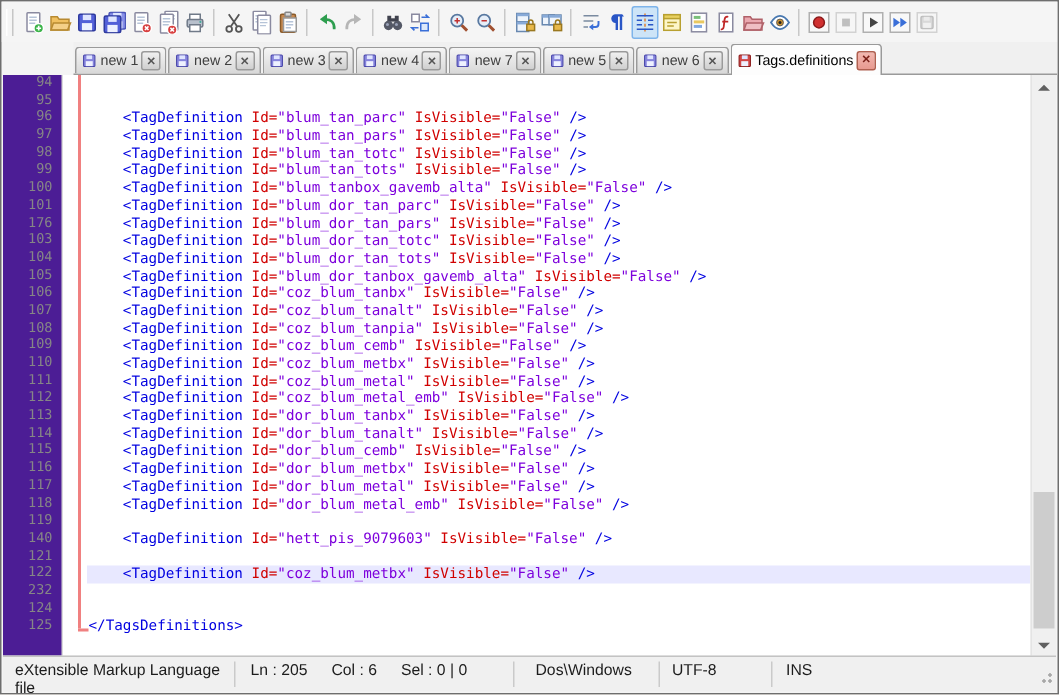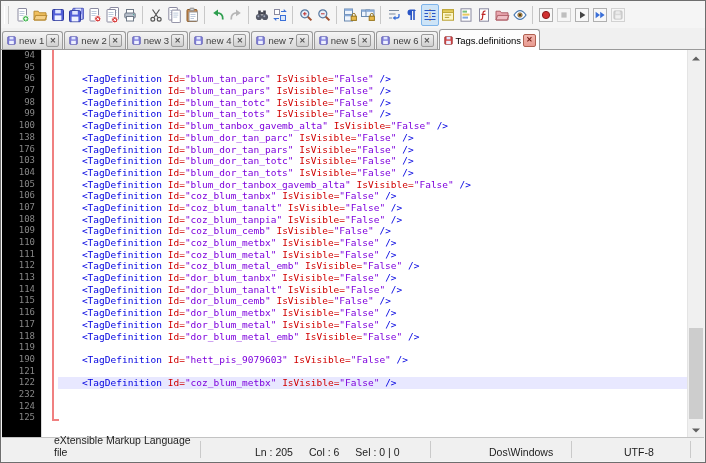--- a/index.html
+++ b/index.html
@@ -11,53 +11,53 @@
   
   .toolbar{height:27px;display:flex;align-items:center;background:#f5f5f5;padding-left:3px;}
   .tb-grip{width:3px;height:18px;border-left:1px solid #fff;border-right:1px solid #c6c6c6;margin-right:4px;}
   .tb-btn{width:18px;height:22px;display:flex;align-items:center;justify-content:center;border:1px solid transparent;border-radius:2px;box-sizing:border-box;}
   .tb-btn.pressed{background:#cde4f7;border-color:#7eb4ea;}
   .tb-btn.disabled{opacity:.5;filter:grayscale(1);}
   .tb-ico{width:16px;height:16px;display:block;}
   .tb-ico svg{display:block;}
   .tb-sep{width:1px;height:18px;background:#c8c8c8;margin:0 4px 0 3px;}
   
-  .tabbar{height:21px;display:flex;align-items:flex-end;background:#f0f0f0;border-bottom:1px solid #9a9a9a;padding-left:1px;position:relative;z-index:1;}
+  .tabbar{height:21px;display:flex;align-items:flex-end;background:#f0f0f0;border-bottom:1px solid #9a9a9a;padding-left:1px;position:relative;z-index:1;margin-left:48px;}
   .tab{height:17px;display:flex;align-items:center;gap:2px;padding:0 3px;background:linear-gradient(#f5f5f5,#d8d8d8);
        border:1px solid #9a9a9a;border-bottom:none;border-radius:3px 3px 0 0;margin-right:1px;
        font-size:9.5px;color:#404040;white-space:nowrap;cursor:default;}
   .tab.active{height:20px;background:#fdfdfd;color:#000;margin-bottom:-1px;z-index:2;position:relative;}
   .tab-ico svg{display:block;}
   .tab-close{width:11px;height:11px;display:flex;align-items:center;justify-content:center;
        border:1px solid #9a9a9a;border-radius:2px;background:linear-gradient(#f0f0f0,#cfcfcf);
        font-size:7.5px;line-height:1;color:#555;font-weight:bold;}
   .tab.active .tab-close{background:linear-gradient(#f2b8b0,#e89a90);border-color:#b06050;color:#7a2018;}
   
   .editor{position:absolute;left:1px;right:1px;top:49px;bottom:24px;background:#fff;
           font-family:"DejaVu Sans Mono","Liberation Mono",monospace;font-size:9.5px;display:flex;}
-  .gutter{width:40px;background:#000000;border-right:1px solid #dadada;box-sizing:border-box;
+  .gutter{width:40px;background:#4c1d95;border-right:1px solid #dadada;box-sizing:border-box;
           color:var(--c-lnum,#868686);font-size:9px;text-align:right;flex:none;}
   .gutter .ln{height:var(--rh);line-height:var(--rh);padding-right:6px;}
   .fold-margin{width:16px;flex:none;position:relative;background:#fff;}
   .fold-line{position:absolute;left:10px;top:0;width:2px;background:var(--c-fold,#f08080);}
   .fold-foot{position:absolute;left:10px;width:7px;height:2px;background:var(--c-fold,#f08080);}
   .code{flex:1;overflow:hidden;position:relative;}
   .code-row{height:var(--rh);line-height:var(--rh);white-space:pre;padding-left:1px;}
   .code-row.current{background:var(--c-curline,#e8e8ff);}
   .t-tag{color:var(--c-tag,#0000e0);}
   .t-attr{color:var(--c-attr,#d00000);}
   .t-val{color:var(--c-val,#7d00dc);}
   .vscroll{width:17px;flex:none;background:#f0f0f0;border-left:1px solid #e4e4e4;position:relative;box-sizing:border-box;}
   .sb-arrow{position:absolute;left:0;right:0;height:16px;display:flex;align-items:center;justify-content:center;color:#606060;}
   .sb-arrow.up{top:0;} .sb-arrow.down{bottom:0;}
   .sb-thumb{position:absolute;left:1px;right:1px;background:#cdcdcd;}
   
   .statusbar{position:absolute;left:1px;right:1px;bottom:1px;height:23px;background:#f0f0f0;
              border-top:1px solid #c3c3c3;display:flex;align-items:center;font-size:10.5px;color:#1c1c1c;}
-  .sb-sec{height:17px;display:flex;align-items:flex-end;border-right:1px solid #cacaca;box-sizing:border-box;flex:none;margin-left:44px;}
+  .sb-sec{height:17px;display:flex;align-items:flex-start;border-right:1px solid #cacaca;box-sizing:border-box;flex:none;}
   .sb-sec.s1{width:155px;padding-left:8px;}
   .sb-sec.s2{width:140px;padding-left:10px;gap:18px;}
   .sb-sec.s3{width:186px;padding-left:10px;gap:16px;}
   .sb-sec.s4{width:97px;padding-left:14px;}
   .sb-sec.s5{width:75px;padding-left:8px;}
   .sb-sec.s6{flex:1;border-right:none;padding-left:9px;position:relative;}
   .grip{position:absolute;right:2px;bottom:2px;width:10px;height:10px;
         background:
           radial-gradient(circle at 8px 8px,#a8a8a8 1px,transparent 1.3px),
           radial-gradient(circle at 8px 4px,#a8a8a8 1px,transparent 1.3px),
@@ -511,40 +511,40 @@
 
   <div class="editor">
     <div class="gutter">
         <div class="ln">94</div>
         <div class="ln">95</div>
         <div class="ln">96</div>
         <div class="ln">97</div>
         <div class="ln">98</div>
         <div class="ln">99</div>
         <div class="ln">100</div>
-        <div class="ln">138</div>
+        <div class="ln">101</div>
         <div class="ln">176</div>
         <div class="ln">103</div>
         <div class="ln">104</div>
         <div class="ln">105</div>
         <div class="ln">106</div>
         <div class="ln">107</div>
         <div class="ln">108</div>
         <div class="ln">109</div>
         <div class="ln">110</div>
         <div class="ln">111</div>
         <div class="ln">112</div>
         <div class="ln">113</div>
         <div class="ln">114</div>
         <div class="ln">115</div>
         <div class="ln">116</div>
         <div class="ln">117</div>
         <div class="ln">118</div>
         <div class="ln">119</div>
-        <div class="ln">190</div>
+        <div class="ln">140</div>
         <div class="ln">121</div>
         <div class="ln">122</div>
         <div class="ln">232</div>
         <div class="ln">124</div>
         <div class="ln">125</div>
       </div>
     <div class="fold-margin">
       <div class="fold-line" style="height: 369.135px;"></div>
       <div class="fold-foot" style="top: 369.135px;"></div>
     </div>
@@ -573,20 +573,21 @@
         <div class="code-row"><span>    </span><span class="t-tag">&lt;TagDefinition</span><span> </span><span class="t-attr">Id</span><span class="t-attr">=</span><span class="t-val">"dor_blum_cemb"</span><span> </span><span class="t-attr">IsVisible</span><span class="t-attr">=</span><span class="t-val">"False"</span><span> </span><span class="t-tag">/&gt;</span></div>
         <div class="code-row"><span>    </span><span class="t-tag">&lt;TagDefinition</span><span> </span><span class="t-attr">Id</span><span class="t-attr">=</span><span class="t-val">"dor_blum_metbx"</span><span> </span><span class="t-attr">IsVisible</span><span class="t-attr">=</span><span class="t-val">"False"</span><span> </span><span class="t-tag">/&gt;</span></div>
         <div class="code-row"><span>    </span><span class="t-tag">&lt;TagDefinition</span><span> </span><span class="t-attr">Id</span><span class="t-attr">=</span><span class="t-val">"dor_blum_metal"</span><span> </span><span class="t-attr">IsVisible</span><span class="t-attr">=</span><span class="t-val">"False"</span><span> </span><span class="t-tag">/&gt;</span></div>
         <div class="code-row"><span>    </span><span class="t-tag">&lt;TagDefinition</span><span> </span><span class="t-attr">Id</span><span class="t-attr">=</span><span class="t-val">"dor_blum_metal_emb"</span><span> </span><span class="t-attr">IsVisible</span><span class="t-attr">=</span><span class="t-val">"False"</span><span> </span><span class="t-tag">/&gt;</span></div>
         <div class="code-row"></div>
         <div class="code-row"><span>    </span><span class="t-tag">&lt;TagDefinition</span><span> </span><span class="t-attr">Id</span><span class="t-attr">=</span><span class="t-val">"hett_pis_9079603"</span><span> </span><span class="t-attr">IsVisible</span><span class="t-attr">=</span><span class="t-val">"False"</span><span> </span><span class="t-tag">/&gt;</span></div>
         <div class="code-row"></div>
         <div class="code-row current"><span>    </span><span class="t-tag">&lt;TagDefinition</span><span> </span><span class="t-attr">Id</span><span class="t-attr">=</span><span class="t-val">"coz_blum_metbx"</span><span> </span><span class="t-attr">IsVisible</span><span class="t-attr">=</span><span class="t-val">"False"</span><span> </span><span class="t-tag">/&gt;</span></div>
         <div class="code-row"></div>
         <div class="code-row"></div>
+        <div class="code-row"><span class="t-tag">&lt;/TagsDefinitions</span><span class="t-tag">&gt;</span></div>
       </div>
     <div class="vscroll">
       <div class="sb-arrow up">
         <svg width="8" height="5" viewBox="0 0 8 5">
             <path d="M0 4.5L4 .5l4 4z" fill="#606060"></path>
           </svg>
       </div>
       <div class="sb-thumb" style="top: 278px; height: 91px;"></div>
       <div class="sb-arrow down">
         <svg width="8" height="5" viewBox="0 0 8 5">

